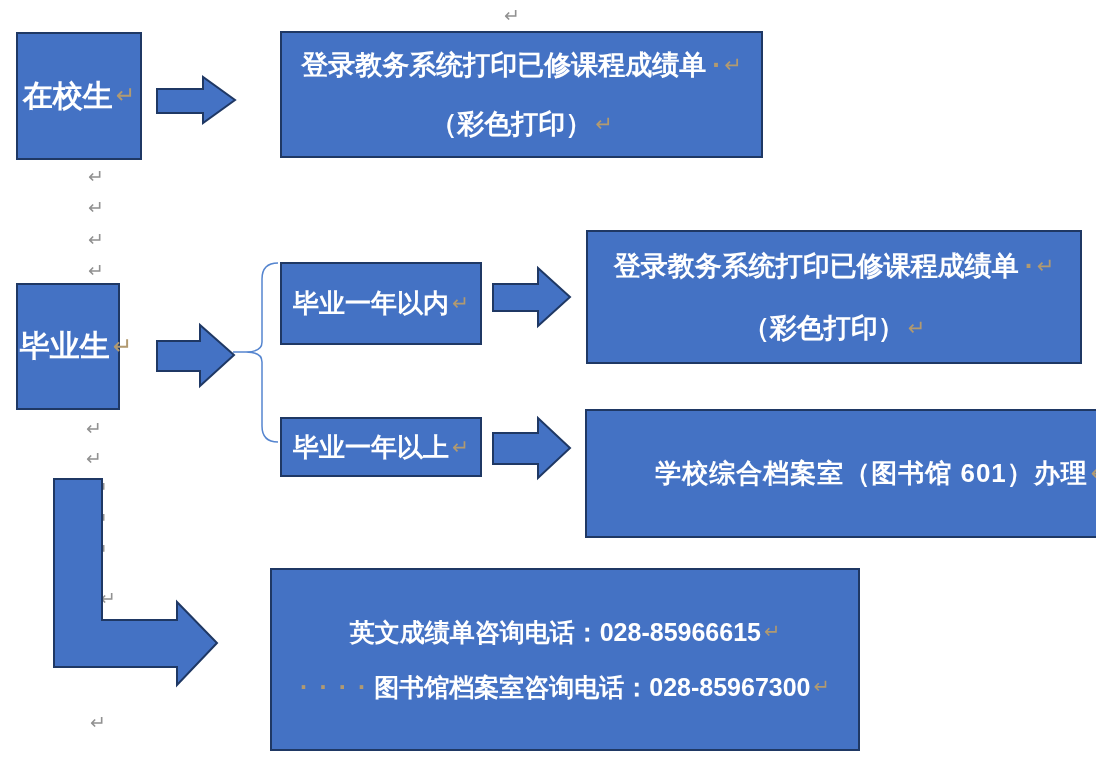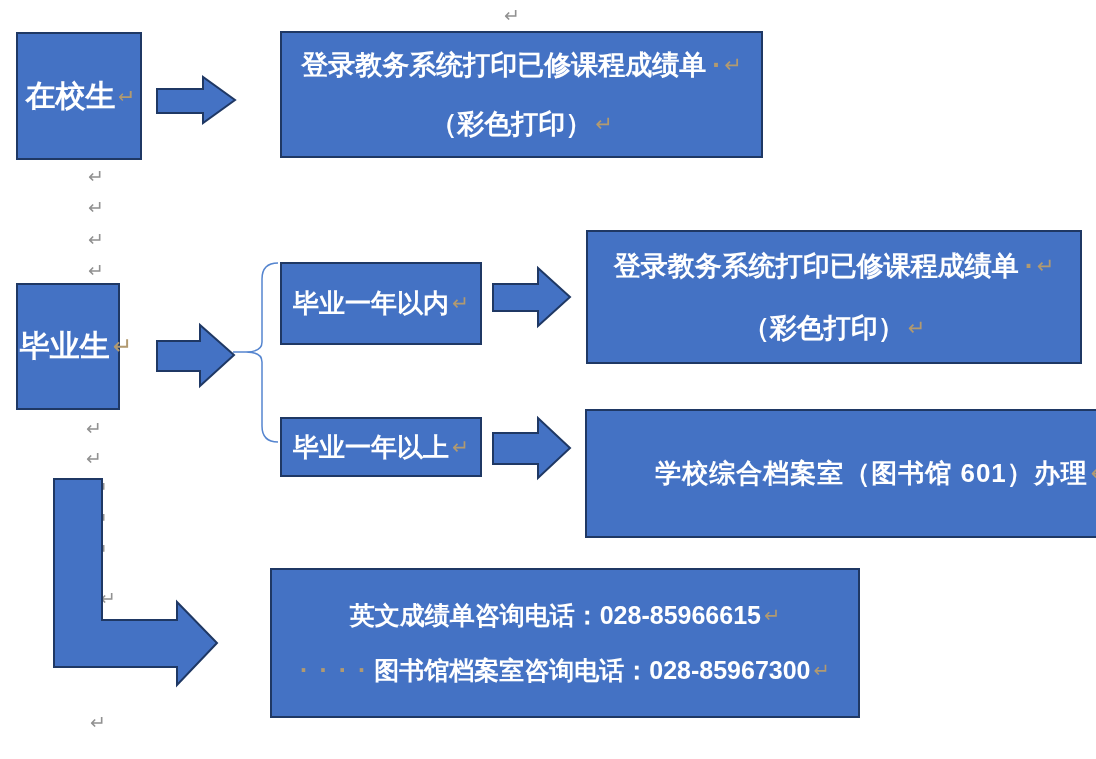--- a/index.html
+++ b/index.html
@@ -21,30 +21,30 @@
     font-size:0.78em;margin-left:3px;line-height:1;
   }
   .dot{color:var(--mark-tan,#b29a70);font-weight:bold;margin-left:6px;line-height:1;}
   .dots{color:var(--mark-tan,#b29a70);font-weight:bold;letter-spacing:2px;margin-right:6px;line-height:1;}
   .float-mark{
     position:absolute;z-index:0;color:var(--mark-gray,#919191);
     font-size:19px;line-height:1;font-weight:normal;
   }
   svg.overlay{position:absolute;left:0;top:0;z-index:1;}
 
-  #b-current{left:16px;top:32px;width:126px;height:128px;font-size:30px;font-family:Liberation Mono, monospace;}
+  #b-current{left:16px;top:32px;width:126px;height:128px;font-size:30px;}
   #b-top{left:280px;top:31px;width:483px;height:127px;font-size:27px;}
   #b-top .line{height:59px;}
   #b-grad{left:16px;top:283px;width:104px;height:127px;font-size:30px;padding-left:16px;}
   #b-within{left:280px;top:262px;width:202px;height:83px;font-size:26px;}
   #b-branch-print{left:586px;top:230px;width:496px;height:134px;font-size:27px;}
   #b-branch-print .line{height:62px;}
   #b-over{left:280px;top:417px;width:202px;height:60px;font-size:26px;}
   #b-archive{left:585px;top:402px;width:594px;height:129px;font-size:26px;letter-spacing:1px;margin-top:7px;}
-  #b-phone{left:270px;top:568px;width:590px;height:150px;font-size:25px;}
+  #b-phone{left:270px;top:568px;width:590px;height:183px;font-size:25px;}
   #b-phone .line{height:55px;}
 </style>
 </head>
 <body style="--box-fill: #4472C4; --box-border: #1F3864; --mark-tan: #B29A70; --mark-gray: #919191;">
 
 <span class="float-mark" style="left:504px;top:6px">↵</span>
 <span class="float-mark" style="left:88px;top:167px">↵</span>
 <span class="float-mark" style="left:88px;top:198px">↵</span>
 <span class="float-mark" style="left:88px;top:230px">↵</span>
 <span class="float-mark" style="left:88px;top:261px">↵</span>

